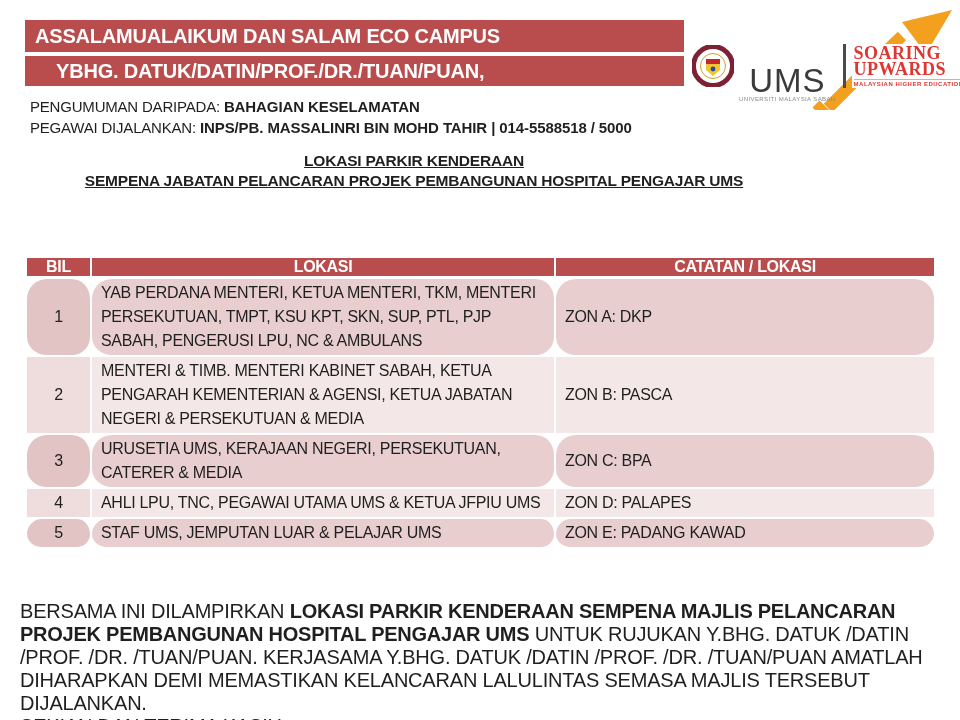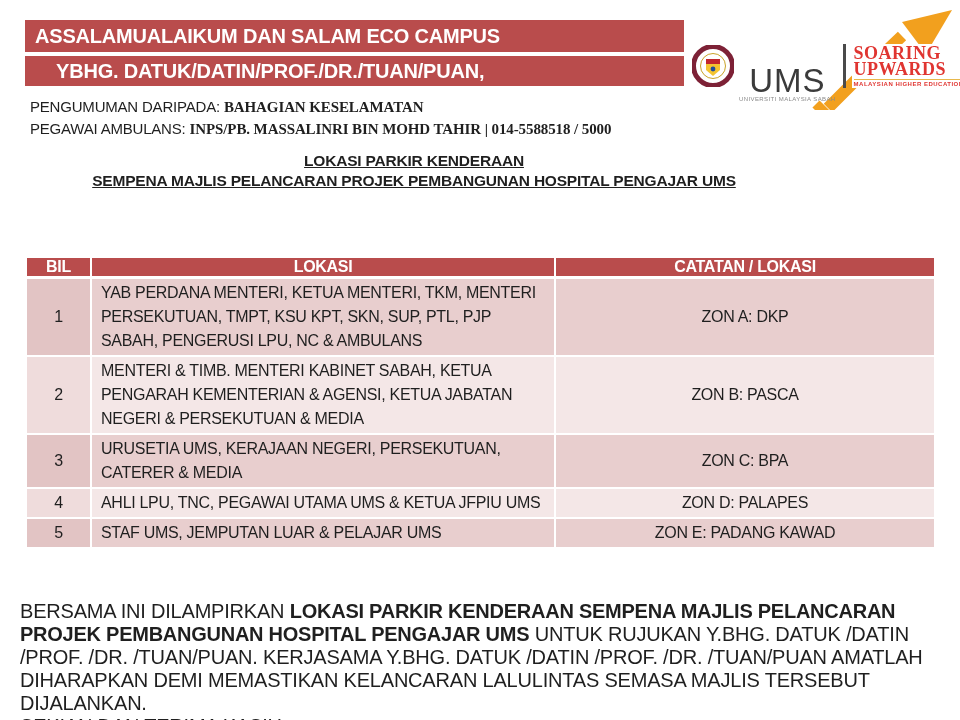--- a/index.html
+++ b/index.html
@@ -25,38 +25,38 @@
   .ums-big{font-size:33px;line-height:30px;color:#3b3b3b;letter-spacing:1px;font-weight:400;margin-top:36px;}
   .ums-sub{font-size:6px;color:#8a8a8a;letter-spacing:0.4px;white-space:nowrap;}
   .logo-divider{width:3px;height:44px;background:#4a4a4a;margin:0 6px 0 7px;}
   .tagline{background:#fff;padding:1px 2px;text-align:left;}
   .tagline-main{font-family:"Liberation Serif",serif;font-weight:bold;color:var(--logo-red);
     font-size:18px;line-height:16px;letter-spacing:0.5px;}
   .tagline-sub{font-size:6px;font-weight:bold;color:var(--logo-red);letter-spacing:0.5px;
     border-top:1px solid #e8b84b;margin-top:2px;padding-top:1px;white-space:nowrap;}
 
   .info{position:absolute;left:30px;top:96px;font-size:15px;line-height:21px;white-space:nowrap;}
-  .info b{letter-spacing:-0.1px;font-family:Liberation Serif, serif;}
+  .info b{letter-spacing:-0.1px;}
 
   .doc-title{position:absolute;left:0;top:151px;width:828px;text-align:center;
     font-weight:bold;font-size:15.5px;line-height:20px;}
   .doc-title .u{text-decoration:underline;}
 
   .intro{position:absolute;left:30px;top:206px;width:906px;font-size:15.5px;line-height:22px;}
 
   table.parking{position:absolute;left:27px;top:258px;width:907px;border-collapse:separate;
     border-spacing:0;table-layout:fixed;font-size:16px;letter-spacing:-0.3px;}
   col.c-bil{width:65px;} col.c-lok{width:464px;} col.c-cat{width:378px;}
   th{background:var(--banner-red);color:#fff;font-weight:bold;font-size:16px;height:17px;
     text-align:center;border-right:2px solid #fff;border-bottom:3px solid #fff;}
   th:last-child{border-right:none;}
   td{vertical-align:middle;padding:2px 9px;line-height:24px;border-right:2px solid #fff;
     border-bottom:2px solid #fff;}
-  td:last-child{border-right:none;text-align:center;}
-  tr.odd td{background:var(--row-odd);} tr.even td{background:var(--row-even);}
+  td:last-child{border-right:none;}
+  tr.odd td{background:var(--row-odd);border-radius:20px;} tr.even td{background:var(--row-even);}
   tr.odd td.bil{background:var(--bil-odd);} tr.even td.bil{background:var(--bil-even);}
   td.bil{text-align:center;padding:2px 0;}
 
   .closing{position:absolute;left:20px;top:600px;width:920px;
     font-size:20px;line-height:23px;}
   .rich b{letter-spacing:-0.25px;}
 </style>
 </head>
 <body>
 
@@ -91,26 +91,26 @@
       <div class="tagline">
         <div class="tagline-main">SOARING</div>
         <div class="tagline-main">UPWARDS</div>
         <div class="tagline-sub">MALAYSIAN HIGHER EDUCATION</div>
       </div>
     </div>
   </div>
 
   <div class="info">
     <div><span>PENGUMUMAN DARIPADA: </span><b>BAHAGIAN KESELAMATAN</b></div>
-    <div><span>PEGAWAI AMBULANS:  </span><b>INPS/PB. MASSALINRI BIN MOHD TAHIR | 014-5588518  / 5000</b></div>
+    <div><span>PEGAWAI DIJALANKAN:  </span><b>INPS/PB. MASSALINRI BIN MOHD TAHIR | 014-5588518  / 5000</b></div>
   </div>
 
   <div class="doc-title">
     <div class="u">LOKASI PARKIR KENDERAAN</div>
-    <div class="u">SEMPENA MAJLIS PELANCARAN PROJEK PEMBANGUNAN HOSPITAL PENGAJAR UMS</div>
+    <div class="u">SEMPENA JABATAN PELANCARAN PROJEK PEMBANGUNAN HOSPITAL PENGAJAR UMS</div>
   </div>
 
 
   <table class="parking">
     <colgroup>
         <col class="c-bil">
         <col class="c-lok">
         <col class="c-cat">
       </colgroup>
     <thead>

